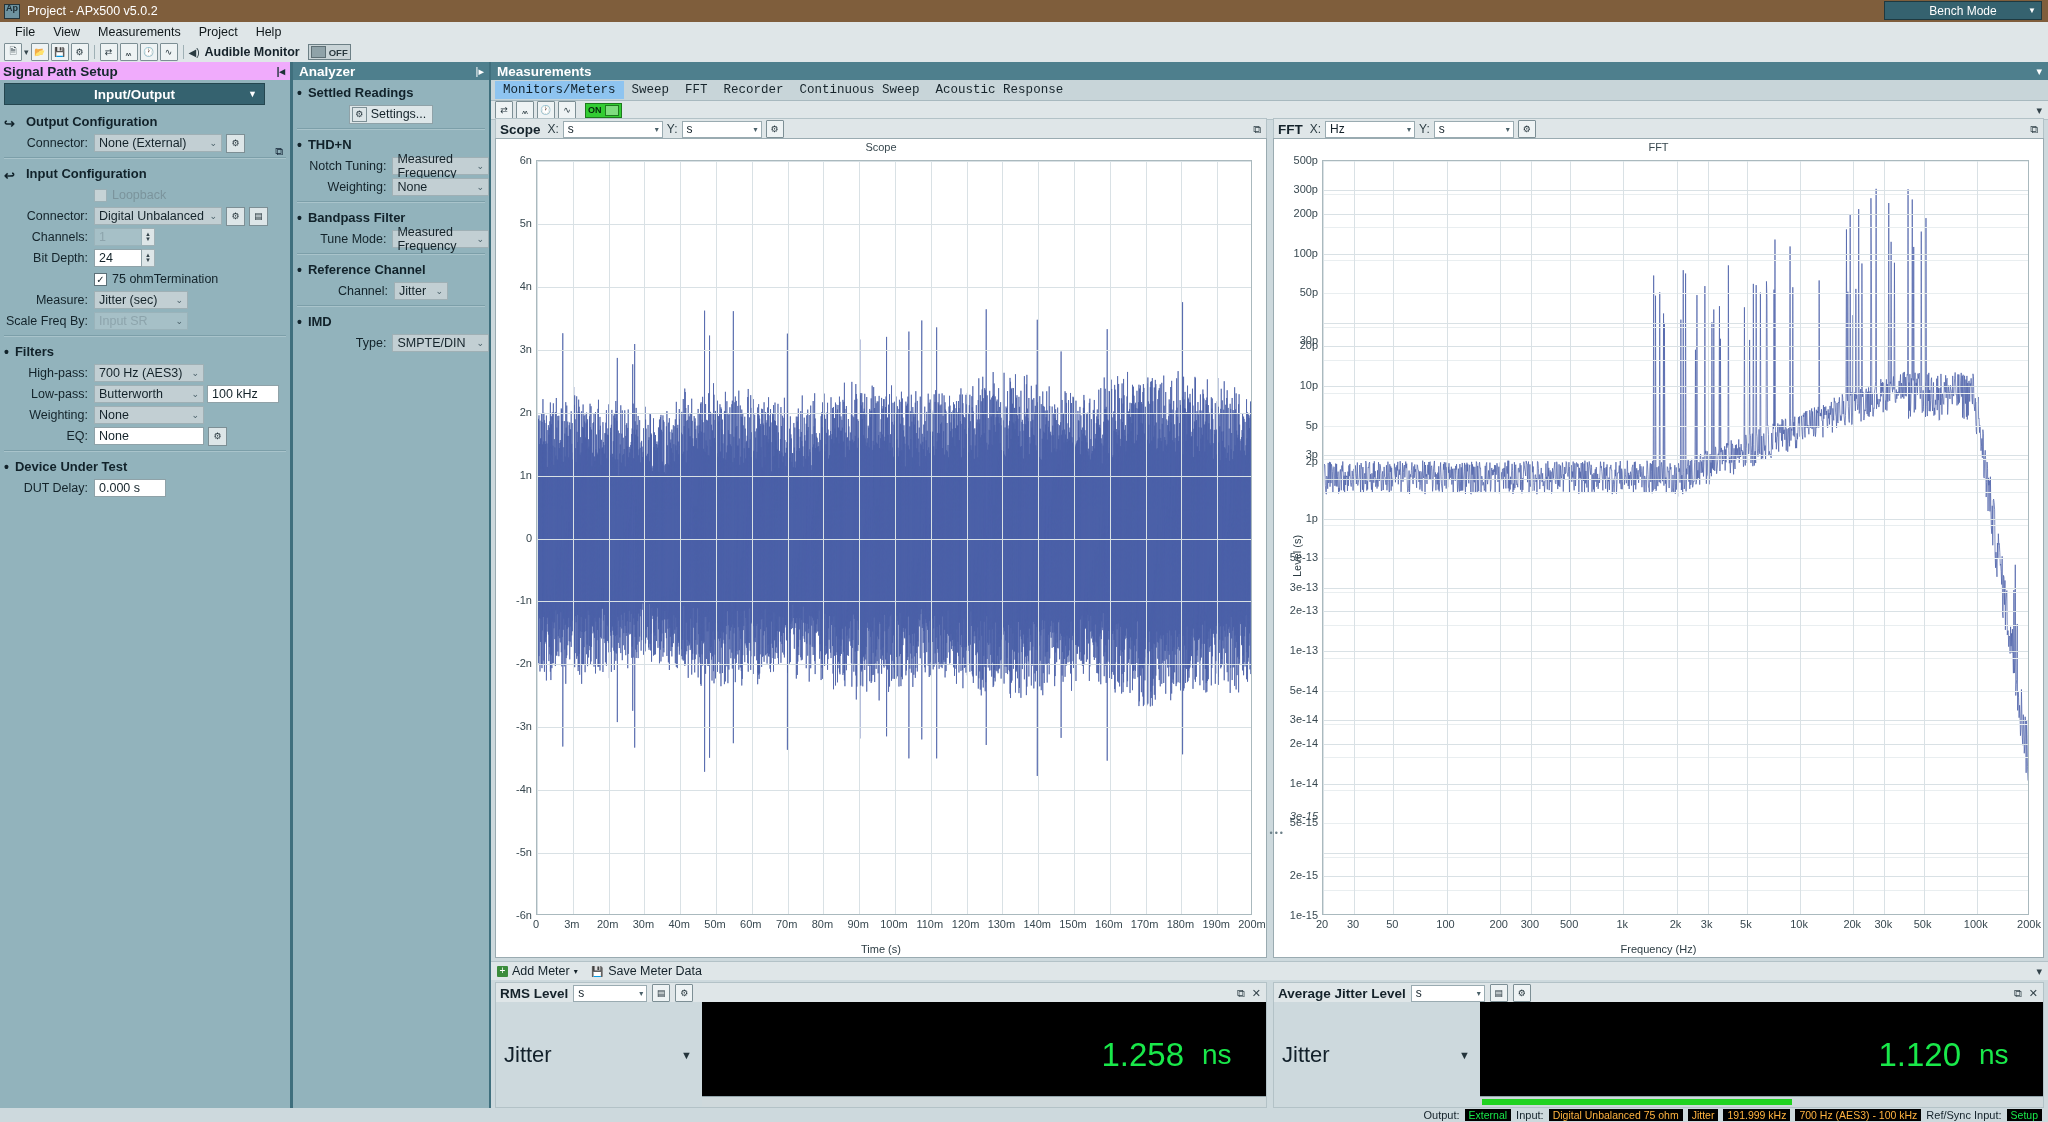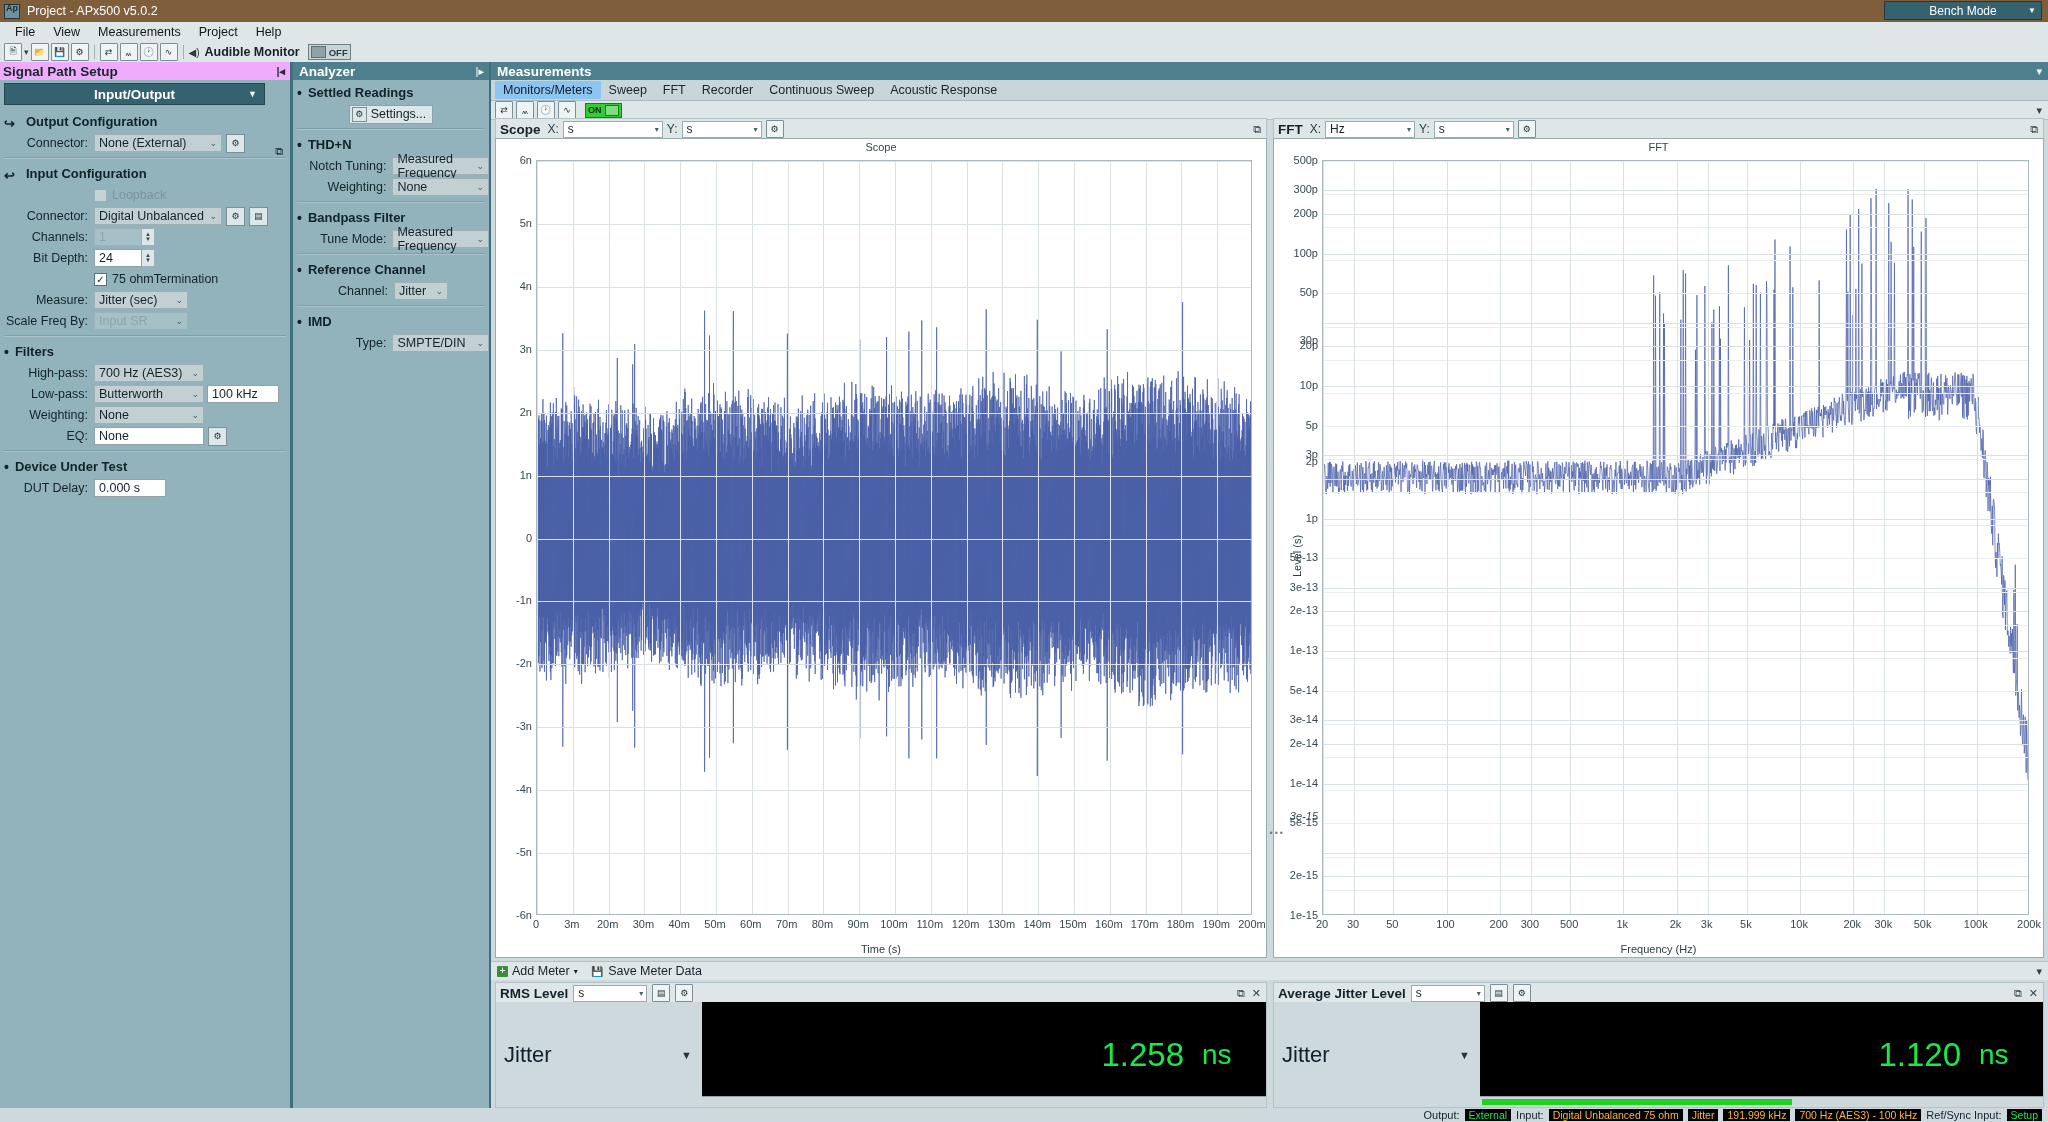--- a/index.html
+++ b/index.html
@@ -56,21 +56,21 @@
 
   
   .an{position:absolute;left:293px;top:0;width:196px;bottom:0;background:#92b3bc;border-right:2px solid #3f6f7d;}
   .an .hdr{height:18px;background:#4e7f8d;color:#fff;font-weight:bold;font-size:13.5px;display:flex;align-items:center;padding-left:6px;}
   .an .row .lbl{width:95px;}
 
   
   .ms{position:absolute;left:491px;top:0;right:0;bottom:0;background:#cdd9dd;}
   .ms .hdr{height:18px;background:#4e7f8d;color:#fff;font-weight:bold;font-size:13.5px;display:flex;align-items:center;padding-left:6px;}
   .mtabs{height:20px;background:#c8d5d9;display:flex;align-items:center;gap:0;padding-left:4px;font-size:12.5px;color:#16242b;border-bottom:1px solid #a8b9bf;}
-  .mtab{padding:2px 8px;}
+  .mtab{padding:2px 8px;font-family:Liberation Mono, monospace;}
   .mtab.active{background:#8ec4f0;color:#10202a;}
   .mtools{height:18px;background:#dfe6e8;display:flex;align-items:center;gap:3px;padding-left:4px;border-bottom:1px solid #b3c2c7;}
   .on-green{display:inline-flex;align-items:center;background:#33cc33;border:1px solid #1d7a1d;height:13px;padding:0 2px;font-size:9px;font-weight:bold;color:#04290b;margin-left:6px;}
   .on-green .k{width:12px;height:9px;background:#7fdd7f;border:1px solid #1d7a1d;margin-left:3px;}
 
   
   .graphs{position:absolute;left:0;top:56px;right:0;bottom:150px;}
   .gp{position:absolute;top:0;bottom:0;background:#fff;}
   .gp.left{left:4px;width:772px;}
   .gp.right{left:782px;right:4px;}

